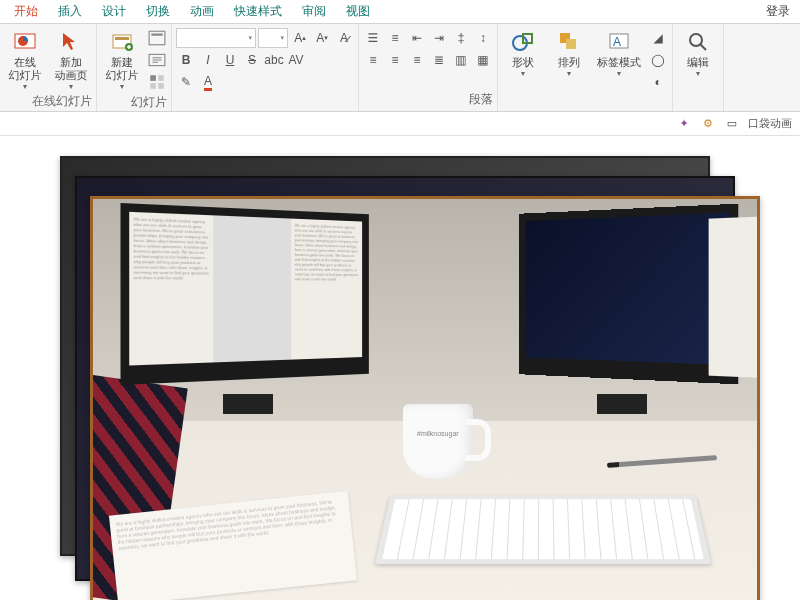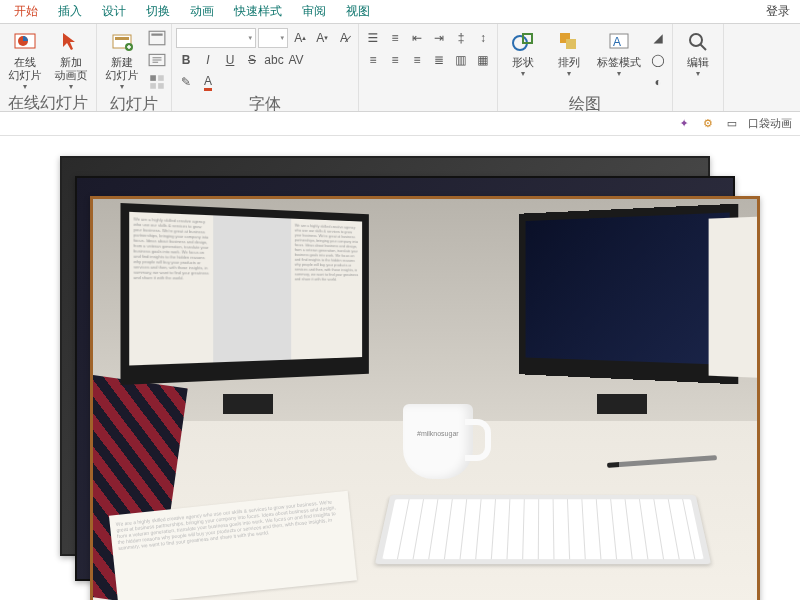--- a/index.html
+++ b/index.html
@@ -7,21 +7,21 @@
 
 .tabbar { display: flex; align-items: center; height: 24px; border-bottom: 1px solid #d4d4d4; font-size: 12px; padding: 0 4px; }
 .tabbar .tab { padding: 3px 10px; cursor: pointer; color: #0f766e; }
 .tabbar .tab.active { color: #d24726; }
 .tabbar .spacer { flex: 1; }
 .tabbar .login { color: #444; padding: 20px 6px; }
 
 .ribbon { display: flex; height: 88px; border-bottom: 1px solid #d4d4d4; background: #f5f5f5; font-size: 11px; }
 .group { display: flex; flex-direction: column; border-right: 1px solid #e0e0e0; padding: 2px 4px 0 4px; }
 .group-body { display: flex; flex: 1; align-items: flex-start; gap: 4px; }
-.group-label { text-align: center; color: #666; font-size: 16px; padding: 2px 0 3px 0; }
+.group-label { text-align: right; color: #666; font-size: 12px; padding: 2px 0 3px 0; }
 
 .bigbtn { display: flex; flex-direction: column; align-items: center; justify-content: flex-start; width: 42px; padding-top: 4px; cursor: pointer; }
 .bigbtn .ico { width: 24px; height: 24px; display: flex; align-items: center; justify-content: center; }
 .bigbtn .lbl { font-size: 11px; line-height: 13px; text-align: center; color: #444; margin-top: 2px; }
 .bigbtn .caret { font-size: 8px; color: #666; }
 
 .stack { display: flex; flex-direction: column; gap: 2px; padding-top: 2px; }
 .row { display: flex; gap: 2px; align-items: center; }
 .smallbtn { width: 20px; height: 20px; display: flex; align-items: center; justify-content: center; font-size: 12px; color: #555; cursor: pointer; border: 1px solid transparent; }
 .sel { border: 1px solid #ccc; background: #fff; height: 20px; font-size: 11px; color: #888; display: flex; align-items: center; padding: 0 3px; }
@@ -184,21 +184,20 @@
         <div class="row">
           <div class="smallbtn">
               <span>✎</span>
             </div>
           <div class="smallbtn">
               <span style="border-bottom:3px solid #d24726">A</span>
             </div>
         </div>
       </div>
     </div>
-    <div class="group-label">字体</div>
   </div>
 
   <div class="group">
     <div class="group-body">
       <div class="stack">
         <div class="row">
           <div class="smallbtn">
               <span>☰</span>
             </div>
           <div class="smallbtn">
@@ -232,20 +231,21 @@
             </div>
           <div class="smallbtn">
               <span>▥</span>
             </div>
           <div class="smallbtn">
               <span>▦</span>
             </div>
         </div>
       </div>
     </div>
+    <div class="group-label">段落</div>
   </div>
 
   <div class="group">
     <div class="group-body">
       <div class="bigbtn">
         <span class="ico">
             <svg viewBox="0 0 24 24">
               <circle cx="9" cy="13" r="7" fill="none" stroke="#2a6db0" stroke-width="2"></circle>
               <rect x="12" y="4" width="9" height="9" fill="none" stroke="#4a8a3a" stroke-width="2"></rect>
             </svg>
@@ -278,21 +278,20 @@
             <span>◢</span>
           </div>
         <div class="smallbtn">
             <span>◯</span>
           </div>
         <div class="smallbtn">
             <span>◐</span>
           </div>
       </div>
     </div>
-    <div class="group-label">绘图</div>
   </div>
 
   <div class="group">
     <div class="group-body">
       <div class="bigbtn">
         <span class="ico">
             <svg viewBox="0 0 24 24">
               <circle cx="10" cy="10" r="6" fill="none" stroke="#555" stroke-width="2"></circle>
               <path d="M14 14 L20 20" stroke="#555" stroke-width="2"></path>
             </svg>

